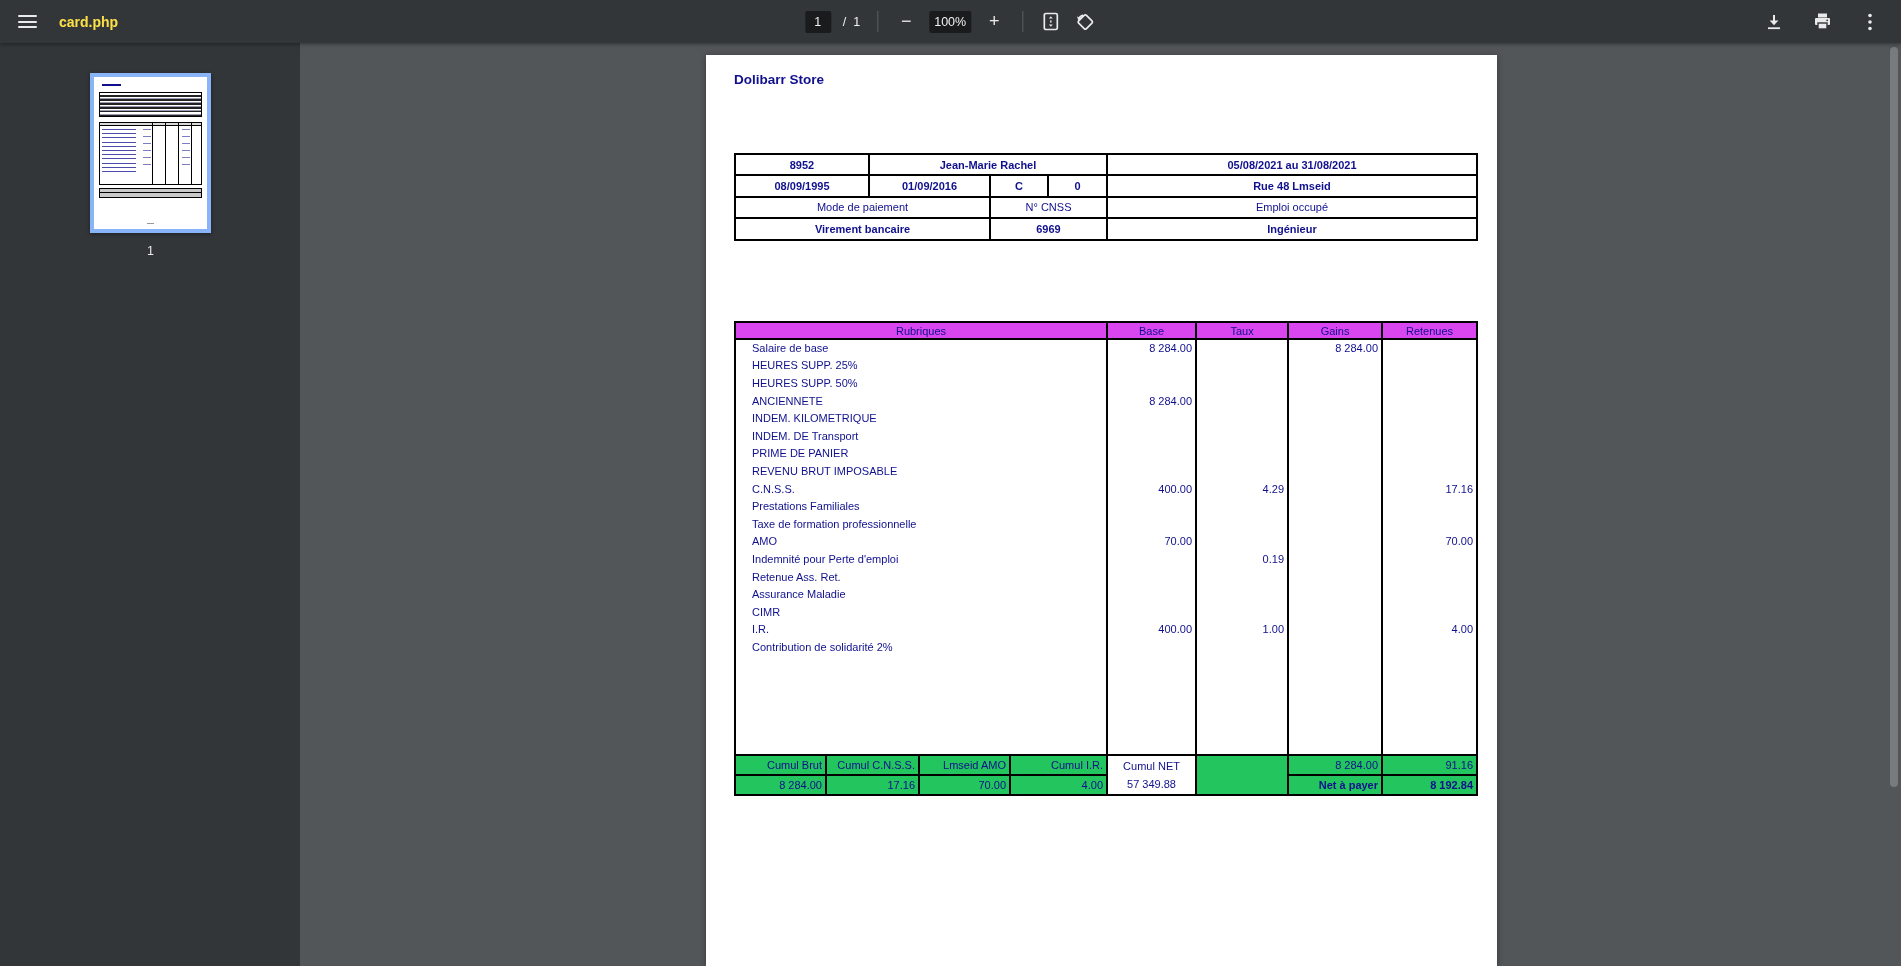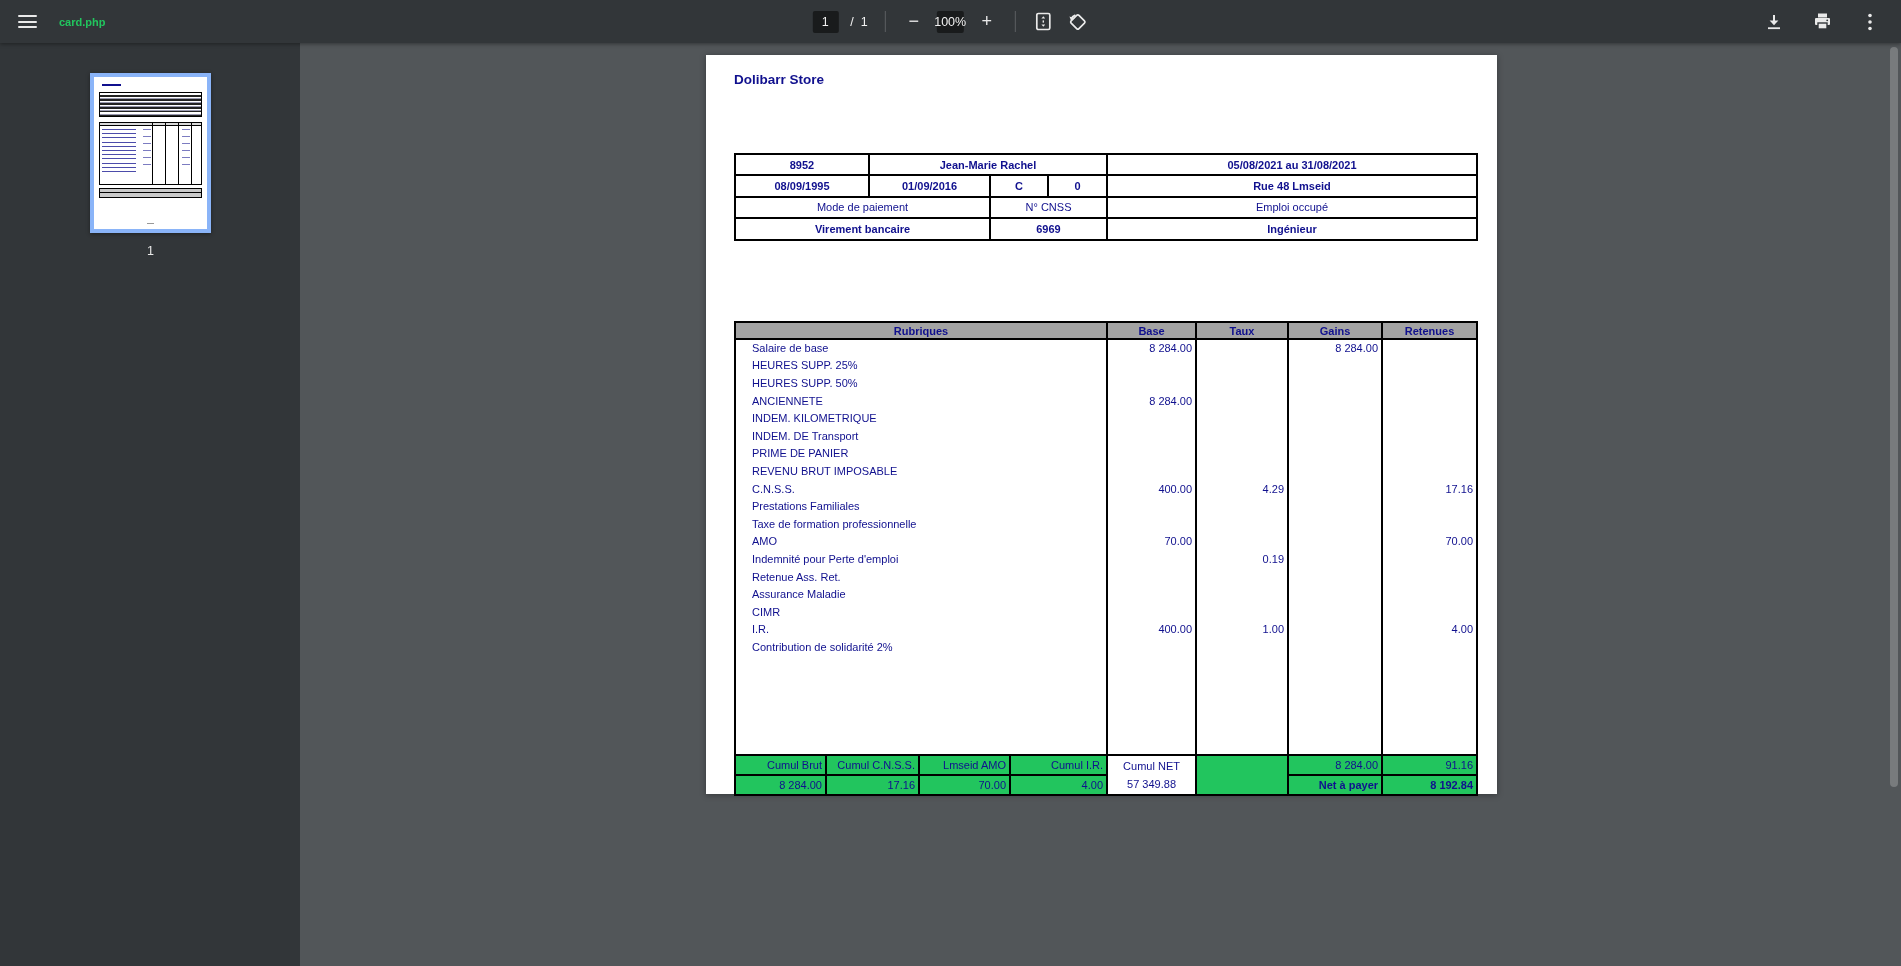--- a/index.html
+++ b/index.html
@@ -6,30 +6,30 @@
   html,body { width:1901px; height:966px; overflow:hidden; background:#525659;
               font-family:"Liberation Sans", sans-serif; }
 
   
   .toolbar { position:fixed; top:0; left:0; width:1901px; height:43px; background:#323639;
              display:flex; align-items:center; z-index:9; box-shadow:0 1px 4px rgba(0,0,0,.4); }
   .tleft { display:flex; align-items:center; gap:22px; padding-left:18px; }
   .hamburger { width:19px; height:13px; display:flex; flex-direction:column;
                justify-content:space-between; cursor:pointer; }
   .hamburger div { height:2px; background:#eaeaea; border-radius:1px; }
-  .ttitle { color:#22c55e; font-size:11px; font-weight:bold; }
+  .ttitle { color:#fde047; font-size:14px; font-weight:bold; }
   .tcenter { position:absolute; left:50%; transform:translateX(-50%); display:flex;
              align-items:center; gap:12px; }
   .pagebox { width:26px; height:22px; background:#191b1c; border:none; border-radius:2px;
              color:#f1f1f1; font-size:12.5px; text-align:center; outline:none; }
   .ptotal { color:#f1f1f1; font-size:12.5px; white-space:pre; }
   .vsep { width:1px; height:21px; background:#5c5f62; margin:0 5px; }
   .tbtn { min-width:22px; height:24px; display:flex; align-items:center; justify-content:center;
           color:#eaeaea; font-size:18px; cursor:pointer; user-select:none; }
-  .zoombox { width:27px; height:22px; background:#191b1c; border-radius:2px; color:#f1f1f1;
+  .zoombox { width:42px; height:22px; background:#191b1c; border-radius:2px; color:#f1f1f1;
              font-size:12.5px; display:flex; align-items:center; justify-content:center; }
   .tright { margin-left:auto; display:flex; align-items:center; gap:26px; padding-right:20px; }
   .icon svg { display:block; }
 
   
   .sidebar { position:fixed; top:43px; left:0; width:300px; height:923px; background:#323639; }
   .thumb { position:absolute; left:90px; top:30px; width:121px; height:160px;
            border:4px solid #8ab4f8; background:#fff; cursor:pointer;
            box-shadow:0 1px 4px rgba(0,0,0,.4); }
   .thumb .inner { position:relative; width:113px; height:152px; background:#fff; }
@@ -46,36 +46,36 @@
            background:repeating-linear-gradient(180deg,rgba(16,16,142,.55) 0 1px,transparent 1px 7px); }
   .m-foot { position:absolute; left:5px; top:111px; width:103px; height:10px; border:1px solid #000;
             background:repeating-linear-gradient(180deg,#c9c9c9 0 3.5px,#000 3.5px 4.5px); }
   .m-pgnum { position:absolute; left:53px; top:146px; width:7px; height:1px; background:#999; }
   .thumbnum { position:absolute; left:90px; top:201px; width:121px; text-align:center;
               color:#e8e8e8; font-size:12.5px; }
 
   
   .main { position:fixed; top:43px; left:300px; width:1601px; height:923px;
           background:#525659; overflow:hidden; }
-  .page { position:absolute; left:406px; top:12px; width:791px; height:739px; background:#fff;
+  .page { position:absolute; left:406px; top:12px; width:791px; height:911px; background:#fff;
           box-shadow:0 1px 6px rgba(0,0,0,.35); color:#10108e; }
   .scrollthumb { position:fixed; right:3px; top:47px; width:8px; height:740px;
                  background:rgba(255,255,255,.22); border-radius:4px; }
 
   .company { position:absolute; left:28px; top:17px; font-size:13.5px; font-weight:bold; }
 
   table.doc { border-collapse:collapse; table-layout:fixed; font-size:11px; color:#10108e; }
   table.info { position:absolute; left:28px; top:98px; width:742px; }
   table.info td { border:2px solid #000; height:21.4px; text-align:center; padding:0 2px;
                   overflow:hidden; white-space:nowrap; }
   tr.bval td { font-weight:bold; }
 
   table.pay { position:absolute; left:28px; top:266px; width:742px; }
-  table.pay th { border:2px solid #000; background:#a3a3a3; height:17px; font-size:11px;
-                 font-weight:bold; }
+  table.pay th { border:2px solid #000; background:#d946ef; height:17px; font-size:11px;
+                 font-weight:normal; }
   table.pay td.body { border-left:2px solid #000; border-right:2px solid #000;
                       height:17.6px; overflow:hidden; white-space:nowrap; }
   table.pay td.filler { height:99px; }
   .lbl { text-align:left; padding-left:16px; }
   .num { text-align:right; padding-right:3px; }
   table.pay td.foot { border:2px solid #000; background:#22c55e; height:17.5px;
                       overflow:hidden; white-space:nowrap; }
   td.cnet { background:#fff !important; text-align:center; vertical-align:middle; padding:1px; }
   td.cnet div { height:18px; line-height:18px; }
   .bold { font-weight:bold; }

